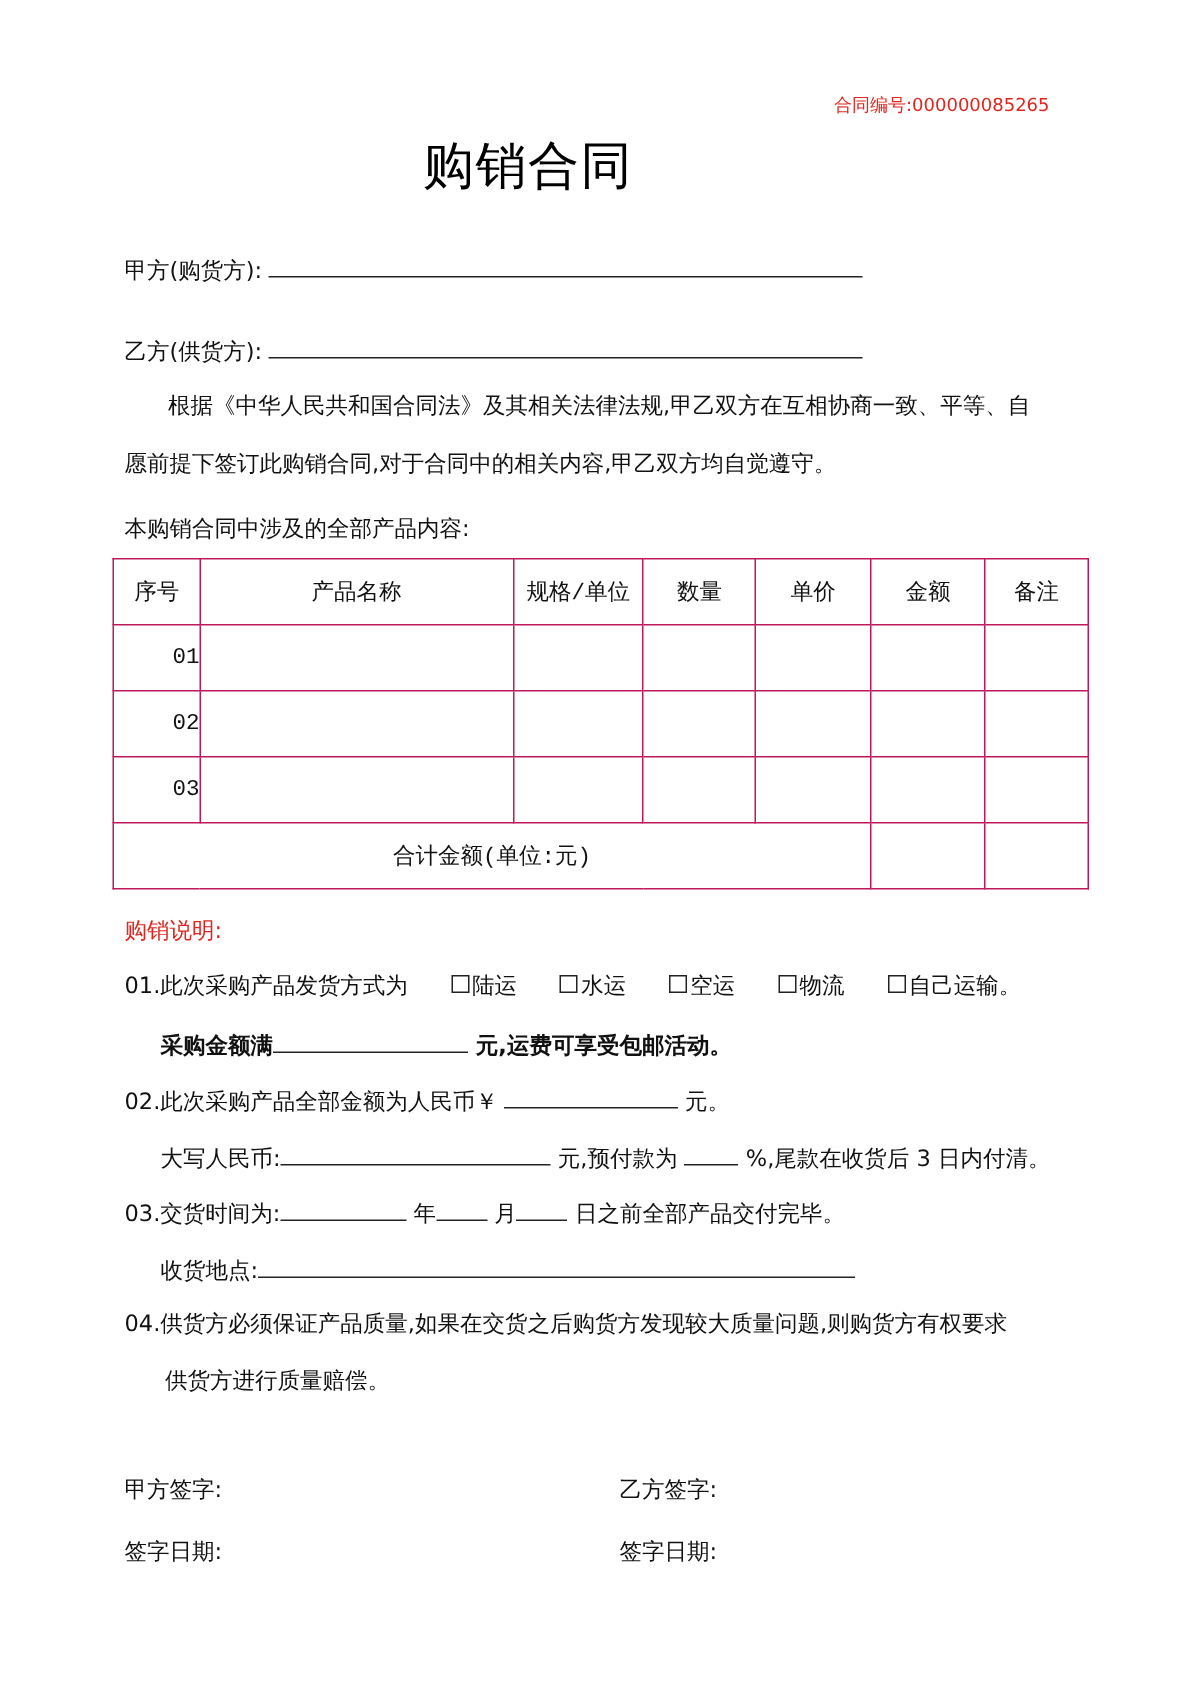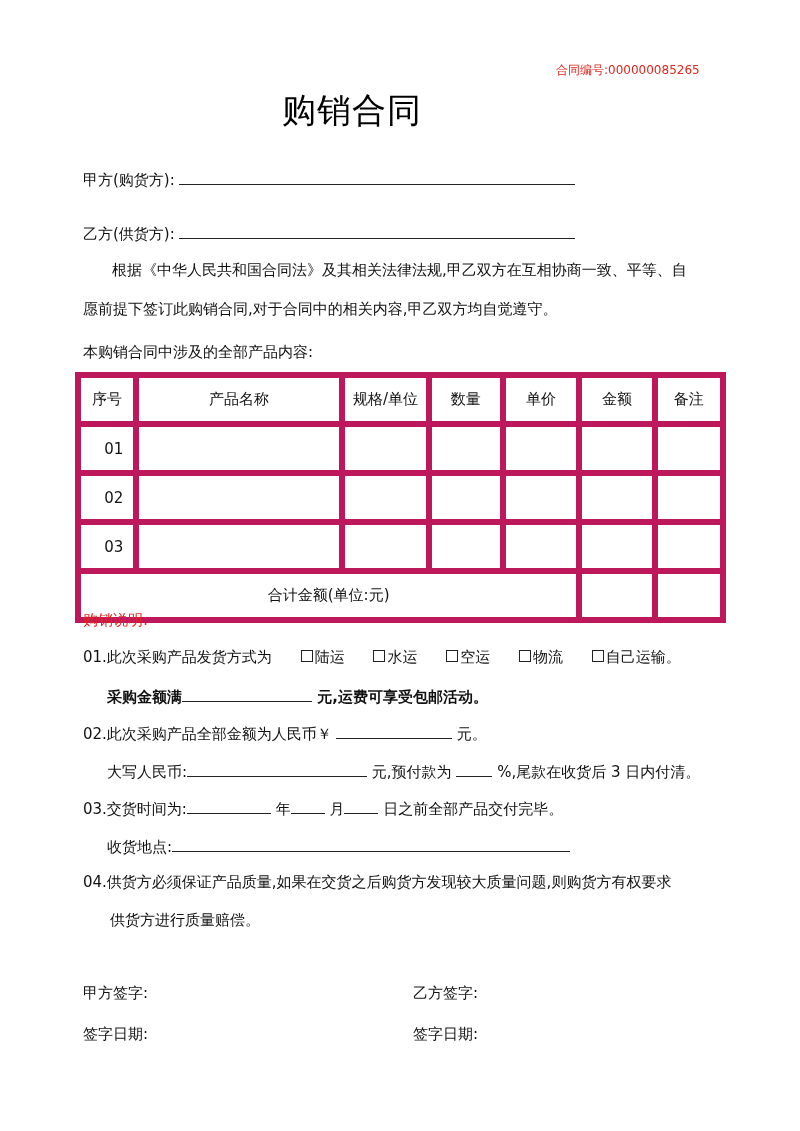--- a/index.html
+++ b/index.html
@@ -4,22 +4,22 @@
 <style>
   html, body { margin:0; padding:0; background:#ffffff; }
   body { width:800px; height:1131px; position:relative; overflow:hidden;
          font-family:"DejaVu Sans","Liberation Sans",sans-serif; color:#111; }
   .abs { position:absolute; white-space:nowrap; }
   .contract-no { left:556px; top:62px; font-size:12px; color:#e0261f; }
   .title { left:0; width:704px; top:88px; text-align:center; font-size:34px; letter-spacing:1px; color:#000; }
   .t15 { font-size:15px; line-height:20px; }
   .uline { display:inline-block; border-bottom:1px solid #222; height:16px; vertical-align:baseline; }
   table.products { position:absolute; left:75px; top:372px; width:651px; border-collapse:collapse; font-size:15px; }
-  table.products td, table.products th { border:6px solid #be185d; height:43px; font-weight:normal; padding:0; text-align:center; }
-  table.products td.num { text-align:center; padding-left:14px; }
+  table.products td, table.products th { border:1px solid #be185d; height:43px; font-weight:normal; padding:0; text-align:center;font-family:Liberation Mono, monospace; }
+  table.products td.num { text-align:right; padding-left:14px; }
   .red { color:#e0261f; }
   .box { display:inline-block; width:10px; height:10px; border:1px solid #222; margin-right:2px; vertical-align:0px; }
   .opt { display:inline-block; margin-left:24px; }
 </style>
 </head>
 <body>
 
 <div class="abs contract-no"><span>合同编号:</span><span>000000085265</span></div>
 <div class="abs title">购销合同</div>
 

